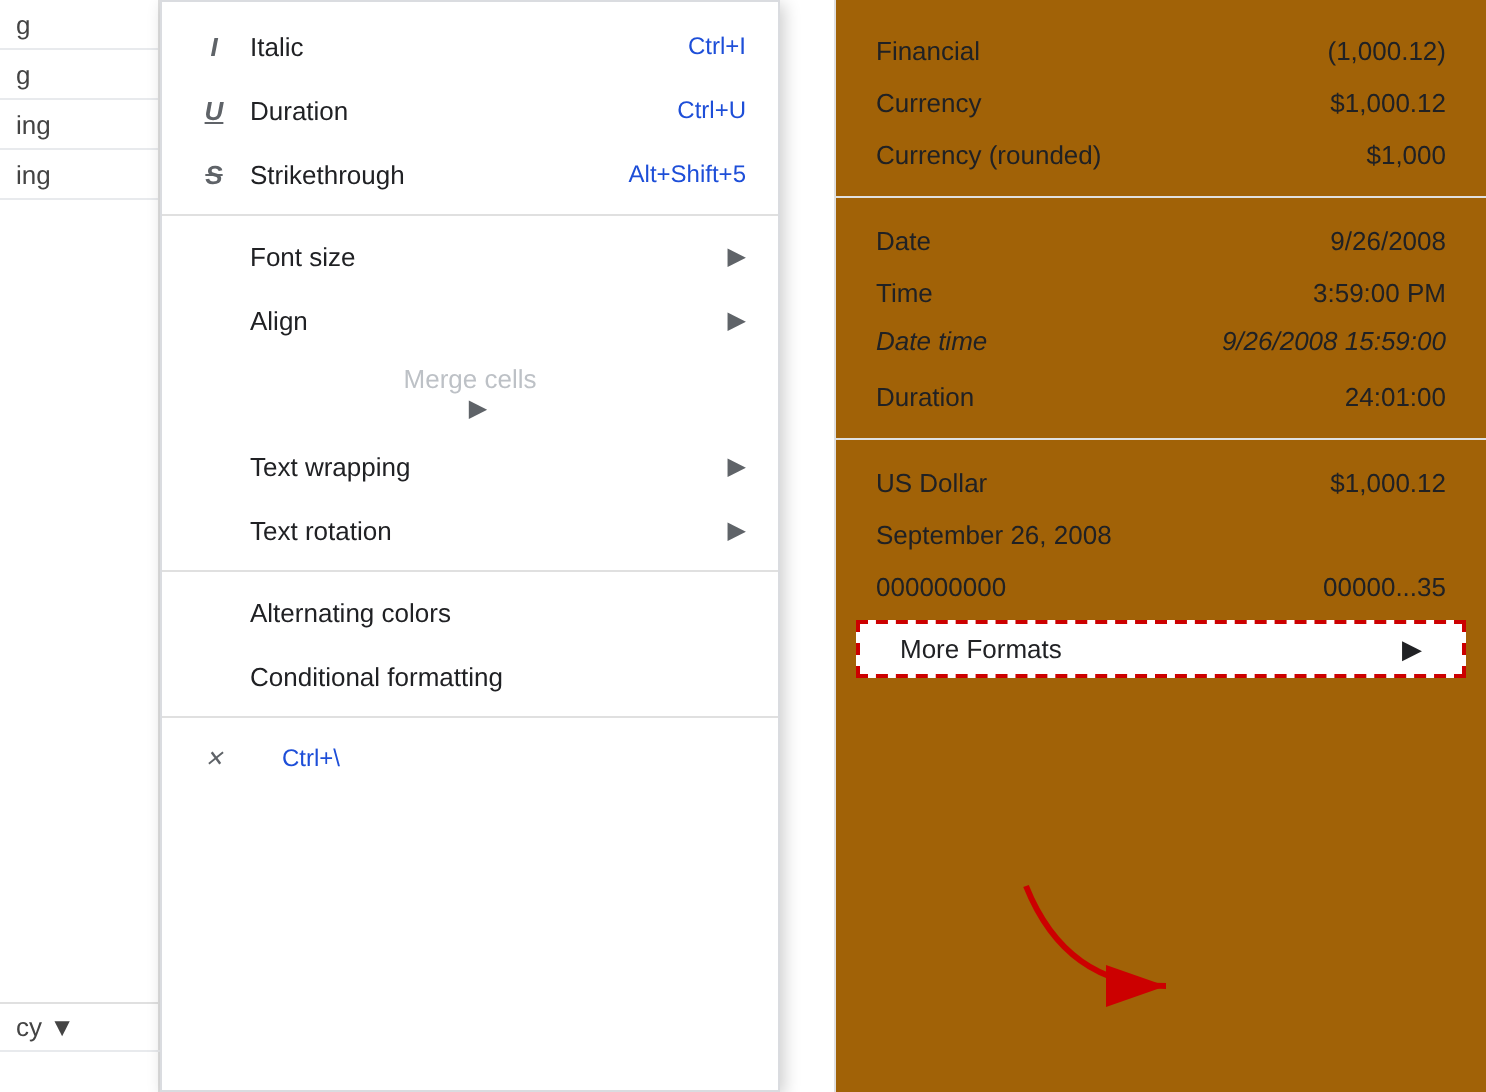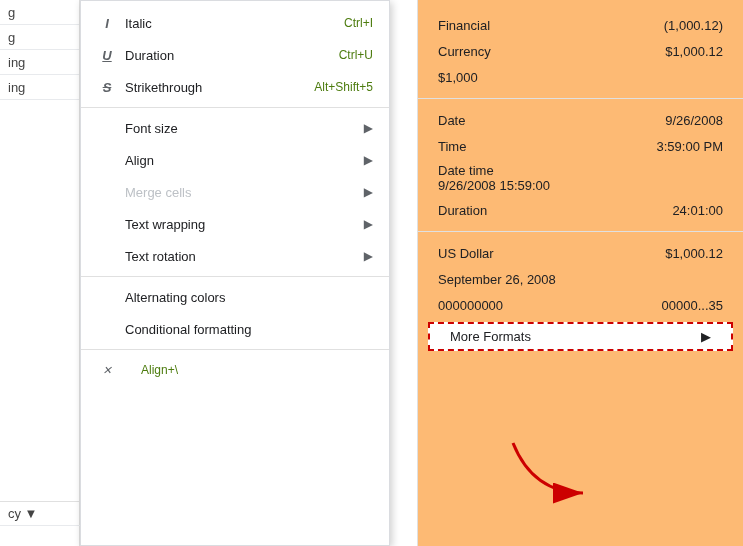--- a/index.html
+++ b/index.html
@@ -41,21 +41,21 @@
       font-size: 13px;
     }
 
     
     .right-panel {
       position: absolute;
       top: 0;
       right: 0;
       width: 326px;
       height: 100%;
-      background: #fdba74;
+      background: #a16207;
       border-left: 1px solid #e0e0e0;
       padding: 12px 0;
     }
 
     .format-row {
       display: flex;
       justify-content: space-between;
       align-items: center;
       padding: 4px 20px;
       min-height: 26px;
@@ -71,23 +71,24 @@
       font-size: 13px;
     }
 
     .format-divider {
       height: 1px;
       background: #e0e0e0;
       margin: 8px 0;
     }
 
     .format-row.date-time-label {
-      flex-direction: column;
+      flex-direction: row;
       align-items: flex-start;
       padding: 4px 20px;
+      font-style: italic;
     }
 
     
     .more-formats-row {
       display: flex;
       justify-content: space-between;
       align-items: center;
       padding: 5px 20px;
       border: 2px dashed #cc0000;
       margin: 4px 10px;
@@ -114,39 +115,40 @@
       align-items: center;
       padding: 6px 16px;
       cursor: pointer;
       color: #202124;
       font-size: 13px;
       min-height: 32px;
     }
 
     .menu-item.disabled {
       color: #bdc1c6;
+      flex-direction: column;
     }
 
     .menu-item .icon {
       width: 20px;
       margin-right: 8px;
       color: #5f6368;
       font-style: italic;
       font-size: 13px;
       display: inline-block;
       text-align: center;
       flex-shrink: 0;
     }
 
     .menu-item .label {
       flex: 1;
     }
 
     .menu-item .shortcut {
-      color: #4d7c0f;
+      color: #1d4ed8;
       font-size: 12px;
       margin-left: 16px;
     }
 
     .menu-item .arrow {
       color: #5f6368;
       font-size: 12px;
       margin-left: 8px;
     }
 
@@ -185,20 +187,21 @@
 
   <div class="format-row">
     <span class="format-label">Financial</span>
     <span class="format-value">(1,000.12)</span>
   </div>
   <div class="format-row">
     <span class="format-label">Currency</span>
     <span class="format-value">$1,000.12</span>
   </div>
   <div class="format-row">
+    <span class="format-label">Currency (rounded)</span>
     <span class="format-value">$1,000</span>
   </div>
 
   <div class="format-divider"></div>
 
   <div class="format-row">
     <span class="format-label">Date</span>
     <span class="format-value">9/26/2008</span>
   </div>
   <div class="format-row">
@@ -295,21 +298,21 @@
 
   <div class="menu-item">
     <span class="icon"></span>
     <span class="label">Conditional formatting</span>
   </div>
 
   <div class="menu-divider"></div>
 
   <div class="menu-item">
     <span class="icon" style="font-size:11px; color:#5f6368;">✕</span>
-    <span class="shortcut">Align+\</span>
+    <span class="shortcut">Ctrl+\</span>
   </div>
 </div>
 
 <div class="arrow-annotation" style="position:absolute; right:130px; bottom:30px; z-index:30;">
   <svg width="120" height="80" class="arrow-svg">
     <defs>
       <marker id="arrowhead" markerWidth="10" markerHeight="7" refX="10" refY="3.5" orient="auto">
         <polygon points="0 0, 10 3.5, 0 7" fill="#cc0000"></polygon>
       </marker>
     </defs>

